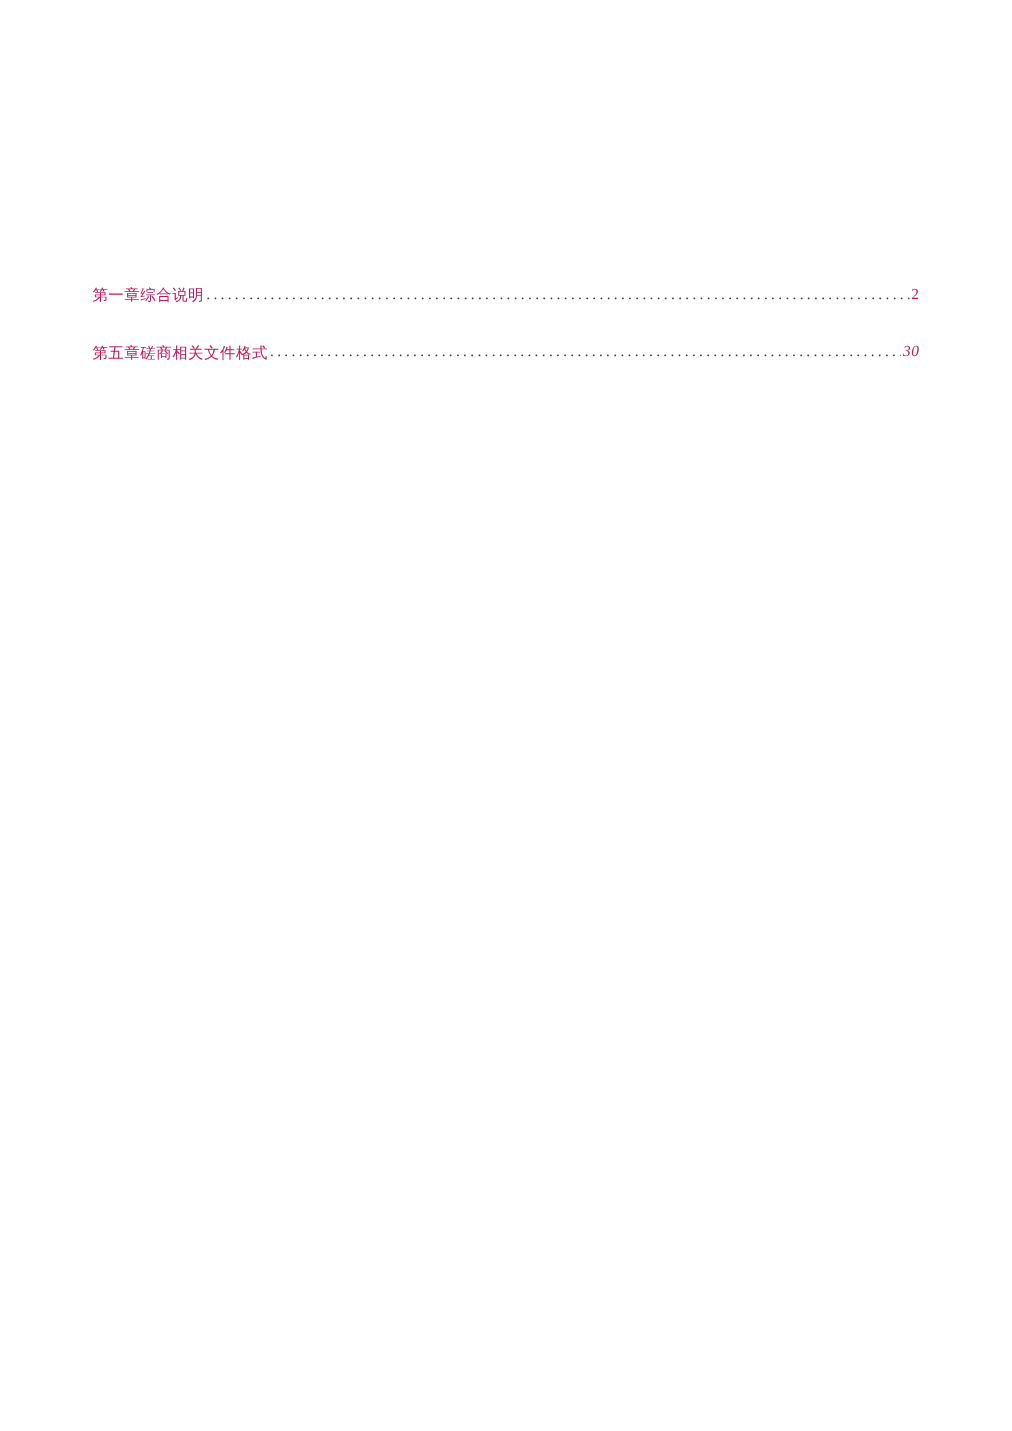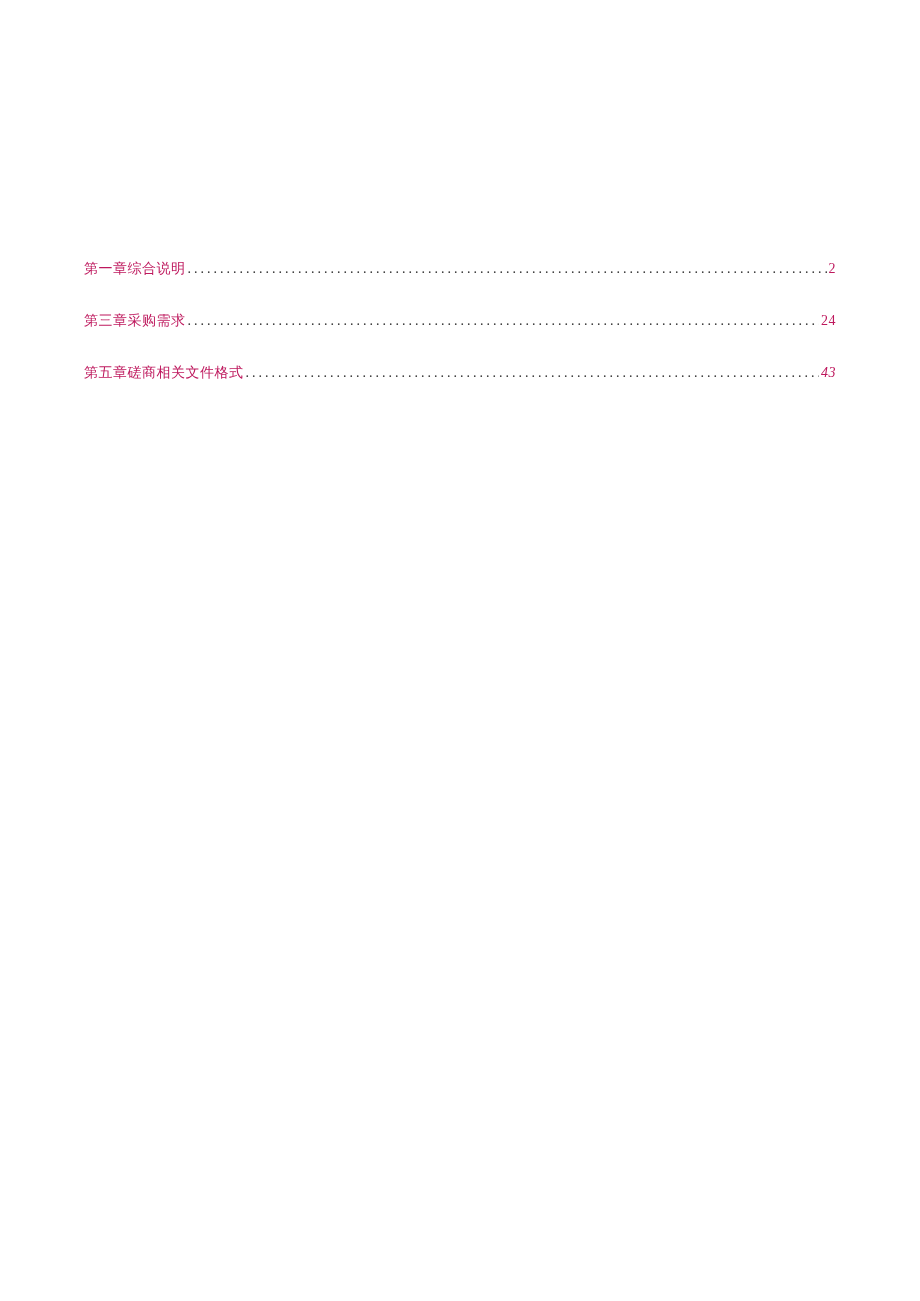--- a/index.html
+++ b/index.html
@@ -59,23 +59,18 @@
   </style>
 </head>
 <body>
 
 <div class="toc-container">
   <div class="toc-entry">
     <span class="toc-title">第一章综合说明</span>
     <span class="toc-dots"></span>
     <span class="toc-page">2</span>
   </div>
-  <div class="toc-entry">
-    <span class="toc-title">第三章采购需求</span>
-    <span class="toc-dots"></span>
-    <span class="toc-page">24</span>
-  </div>
   <div class="toc-entry italic">
     <span class="toc-title">第五章磋商相关文件格式</span>
     <span class="toc-dots"></span>
-    <span class="toc-page">43</span>
+    <span class="toc-page">30</span>
   </div>
 </div>
 
 </body></html>

